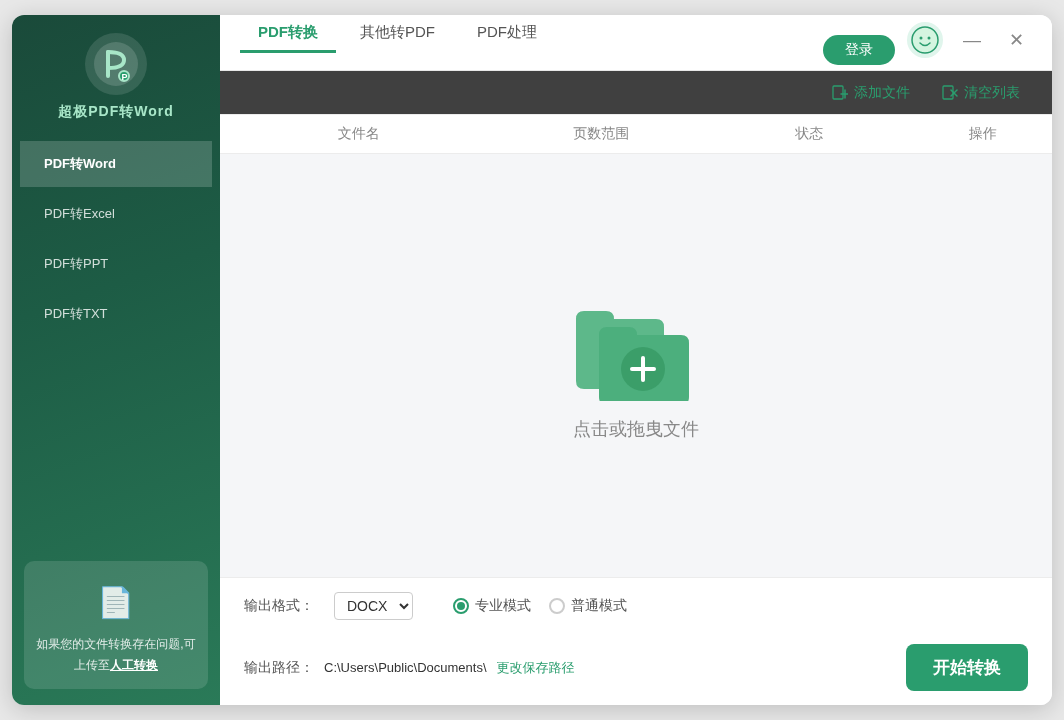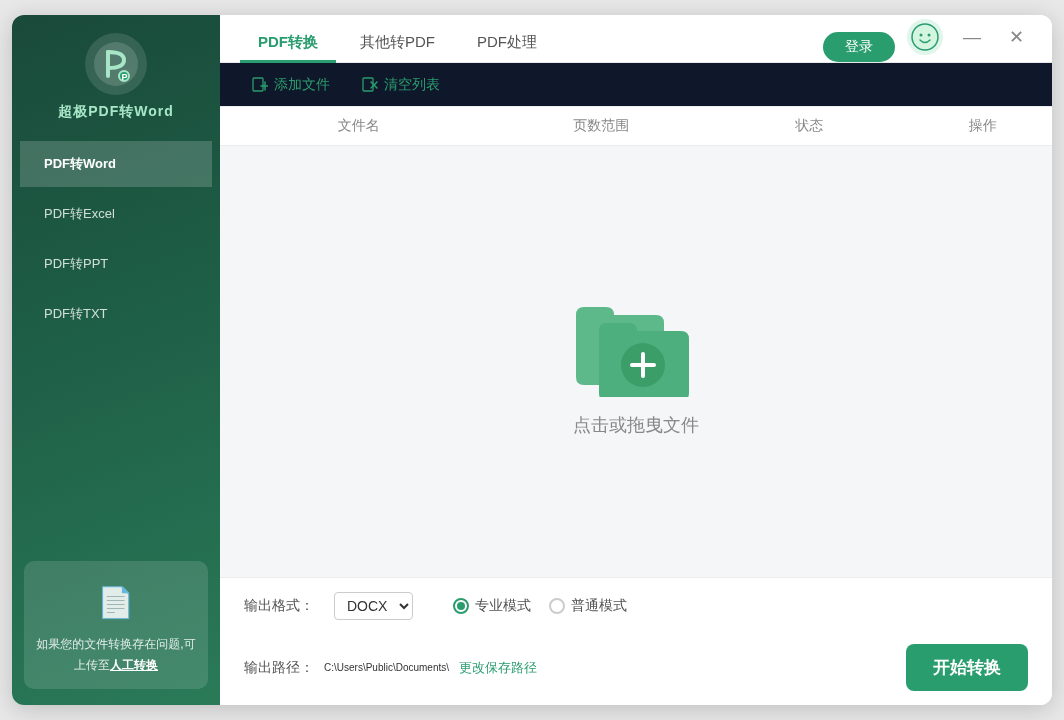--- a/index.html
+++ b/index.html
@@ -91,24 +91,24 @@
     }
     
     .main-content {
       flex: 1;
       display: flex;
       flex-direction: column;
       background: #f5f6f8;
     }
     
     .top-bar {
-      height: 48px;
+      height: 56px;
       background: #fff;
       display: flex;
-      align-items: flex-end;
+      align-items: flex-start;
       padding: 0 20px;
       border-bottom: 1px solid #e8e8e8;
       flex-shrink: 0;
     }
     .tab-list {
       display: flex;
       flex: 1;
       gap: 6px;
     }
     .tab-item {
@@ -156,24 +156,24 @@
       border: none;
       font-size: 18px;
       color: #888;
       cursor: pointer;
       padding: 2px 8px;
       font-family: inherit;
     }
     
     .toolbar {
       height: 44px;
-      background: #0f172a;
-      display: flex;
-      align-items: center;
-      justify-content: flex-start;
+      background: #404040;
+      display: flex;
+      align-items: center;
+      justify-content: flex-end;
       padding: 0 24px;
       gap: 16px;
       border-bottom: 1px solid #ececec;
       flex-shrink: 0;
     }
     .toolbar-btn {
       display: flex;
       align-items: center;
       gap: 6px;
       color: #2a9d6e;
@@ -287,21 +287,21 @@
       align-items: center;
       gap: 10px;
     }
     .path-label {
       color: #555;
       font-size: 14px;
       white-space: nowrap;
     }
     .path-value {
       color: #333;
-      font-size: 10px;
+      font-size: 13px;
     }
     .change-path-btn {
       color: #2a9d6e;
       background: none;
       border: none;
       font-size: 13px;
       cursor: pointer;
       font-family: inherit;
       white-space: nowrap;
     }

